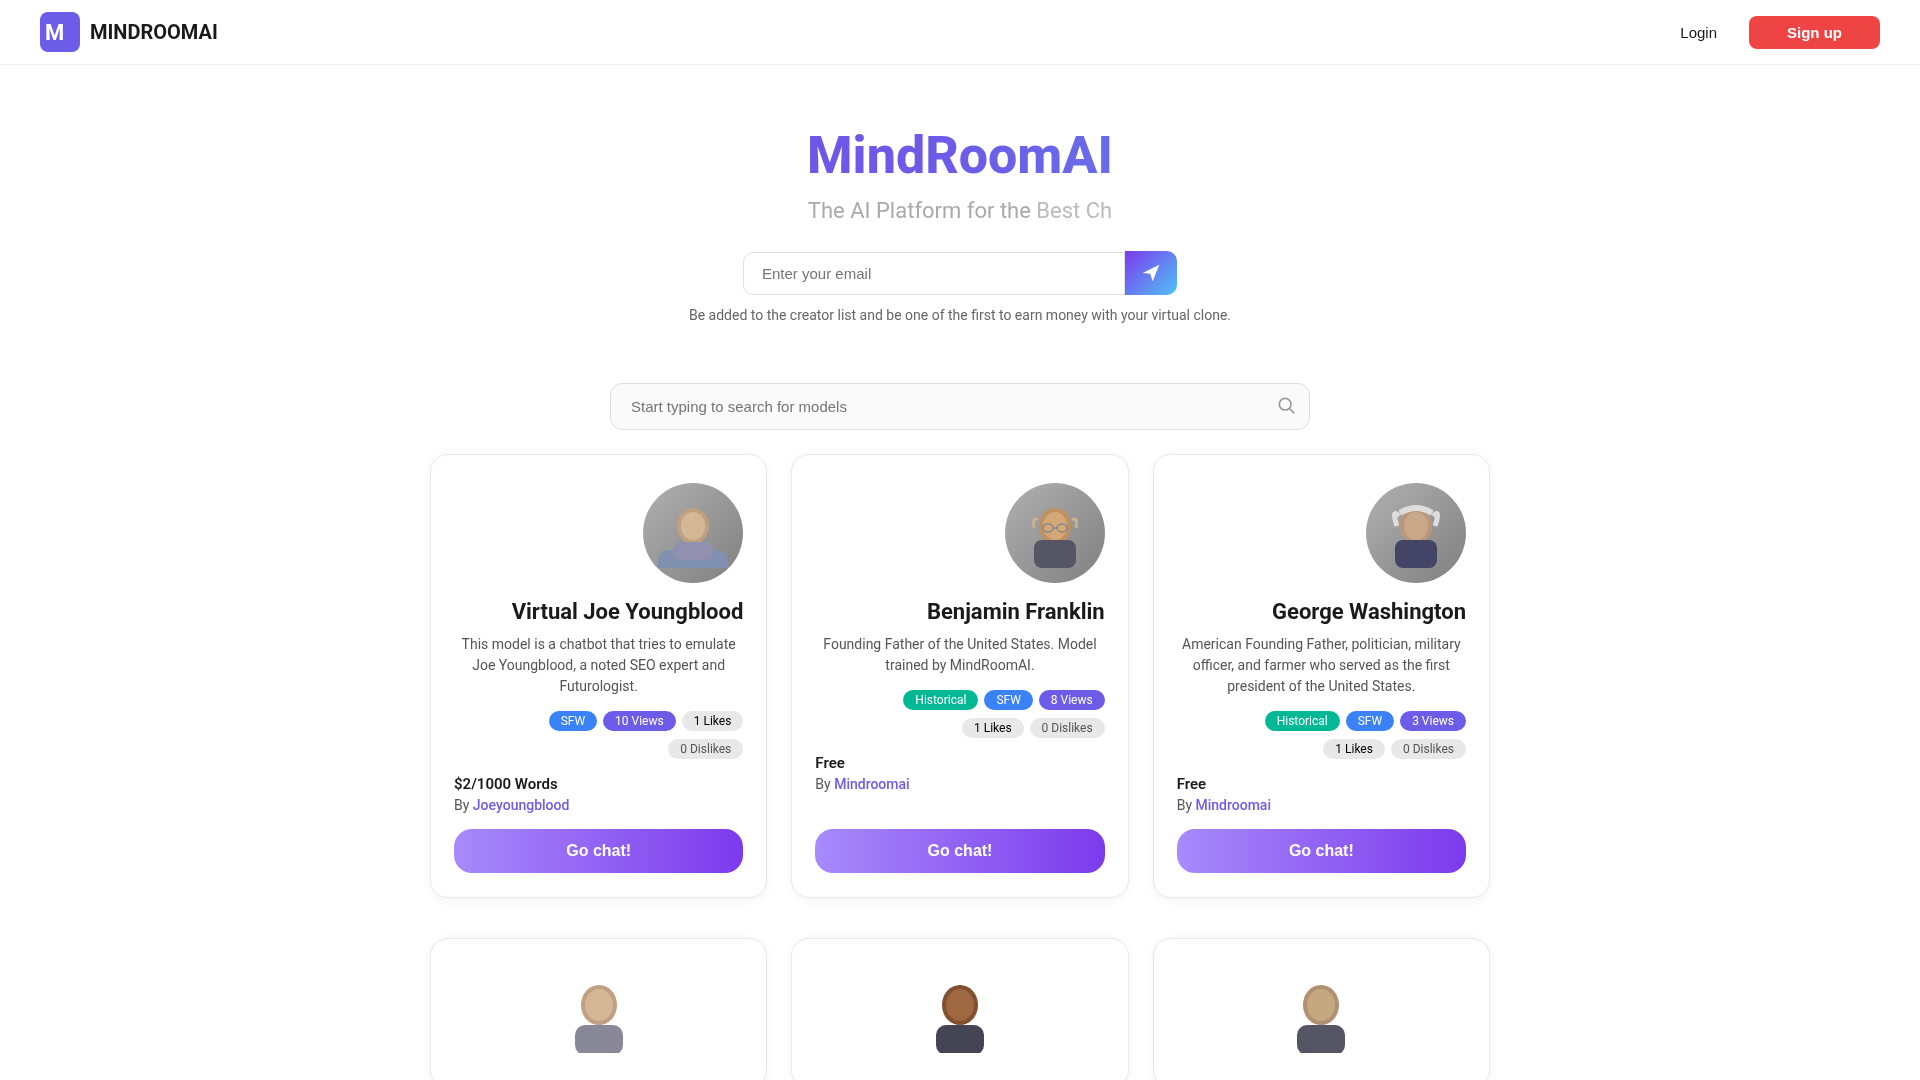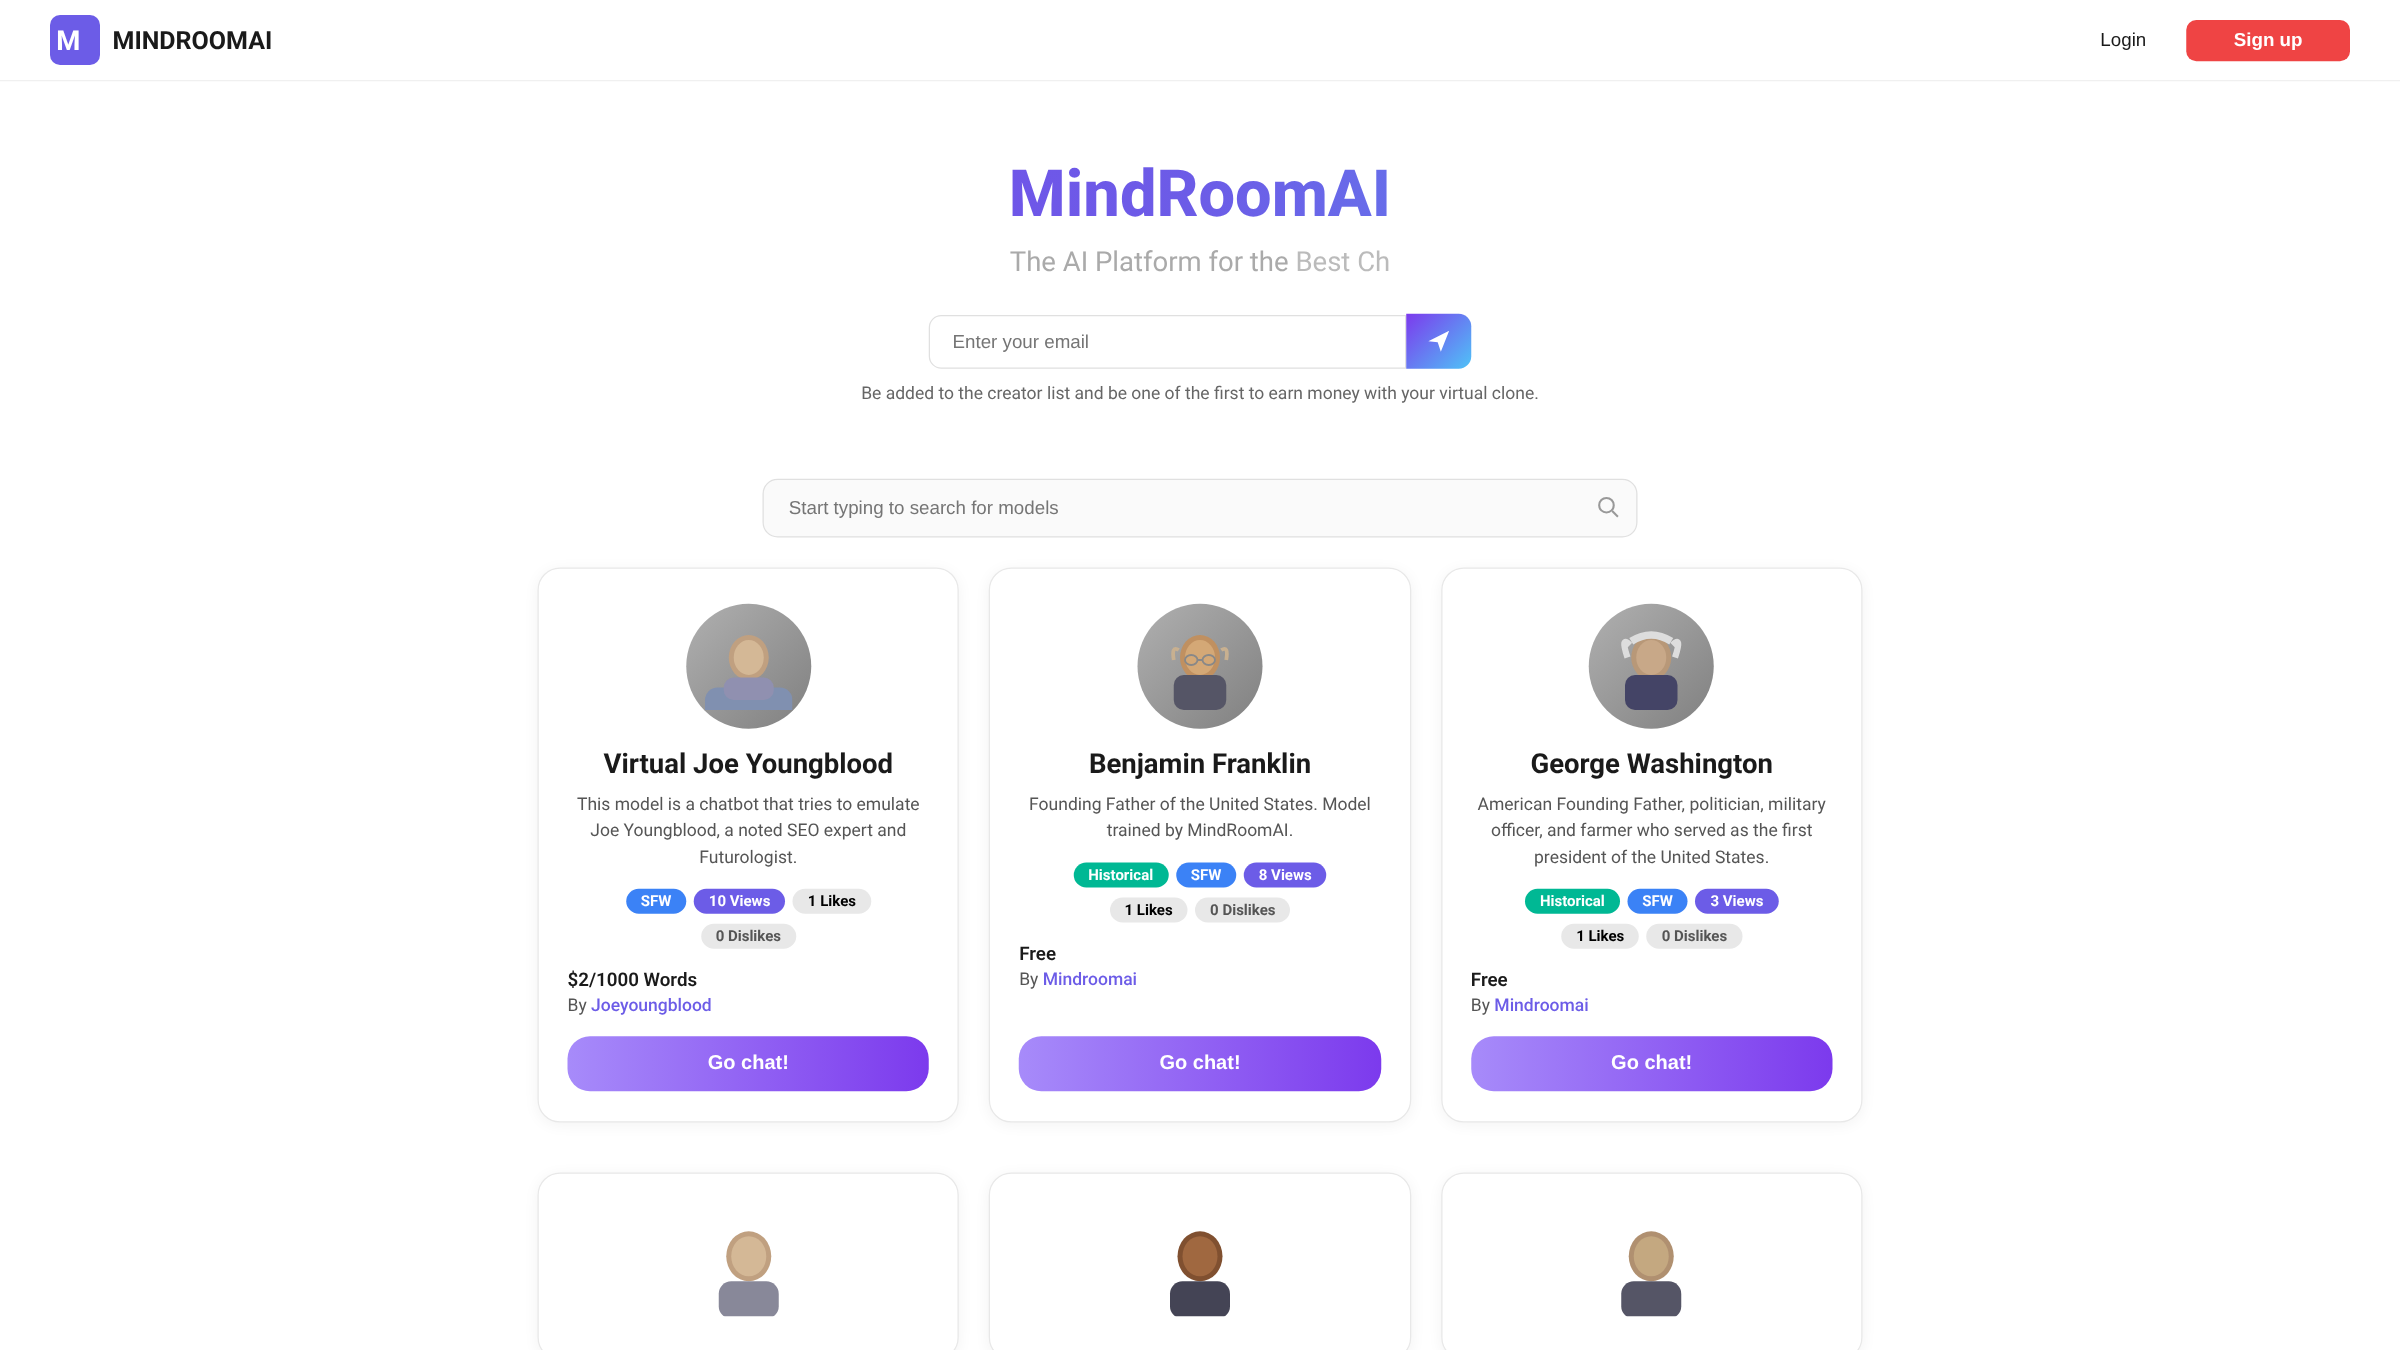--- a/index.html
+++ b/index.html
@@ -154,21 +154,21 @@
       padding: 0 20px 40px;
     }
 
     .card {
       background: #fff;
       border: 1.5px solid #e8e8e8;
       border-radius: 18px;
       padding: 28px 23px 24px;
       display: flex;
       flex-direction: column;
-      align-items: center;
+      align-items: flex-end;
       box-shadow: 0 2px 12px rgba(0,0,0,0.05);
     }
     .card-avatar-placeholder {
       width: 100px;
       height: 100px;
       border-radius: 50%;
       background: linear-gradient(135deg, #b0b0b0, #808080);
       margin-bottom: 16px;
       display: flex;
       align-items: center;
@@ -195,21 +195,21 @@
       display: flex;
       flex-wrap: wrap;
       gap: 6px;
       justify-content: center;
       margin-bottom: 8px;
     }
     .tag {
       border-radius: 20px;
       padding: 3px 12px;
       font-size: 12px;
-      font-weight: 700;
+      font-weight: 400;
     }
     .tag-sfw { background: #3b82f6; color: #fff; }
     .tag-historical { background: #00b894; color: #fff; }
     .tag-views { background: #6c5ce7; color: #fff; }
     .tag-likes { background: #e8e8e8; color: #000000; }
     .tag-dislikes { background: #e8e8e8; color: #555; }
     .price-row {
       margin: 8px 0 4px;
       font-size: 15px;
       font-weight: 600;

